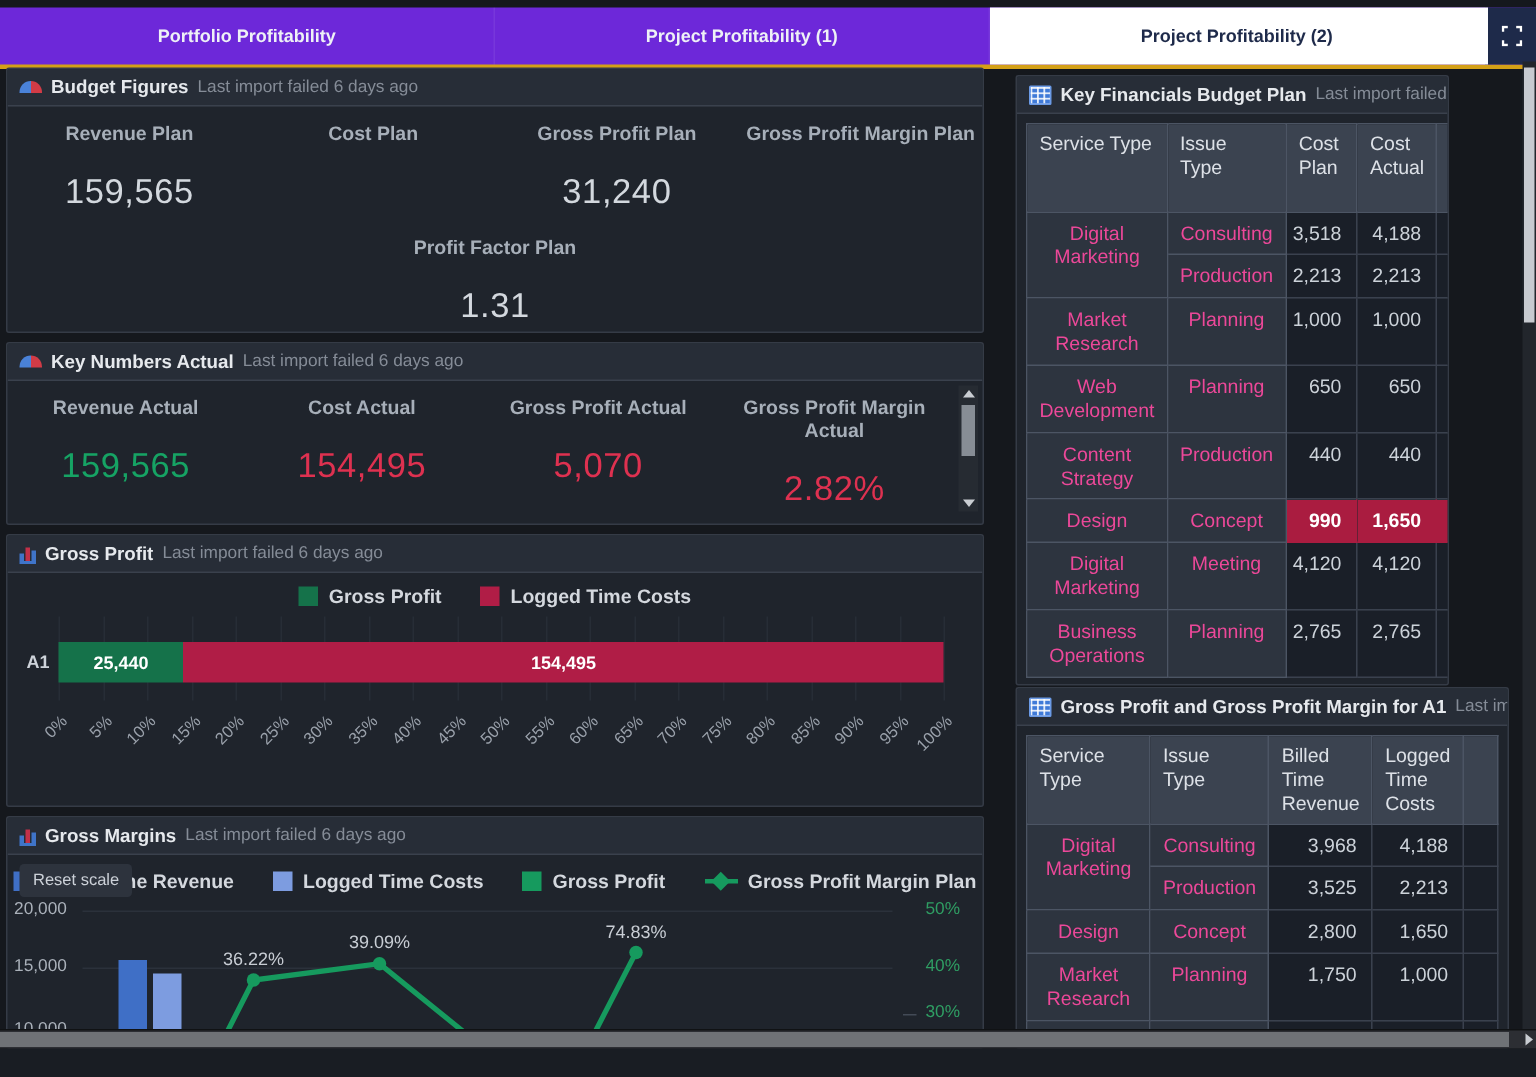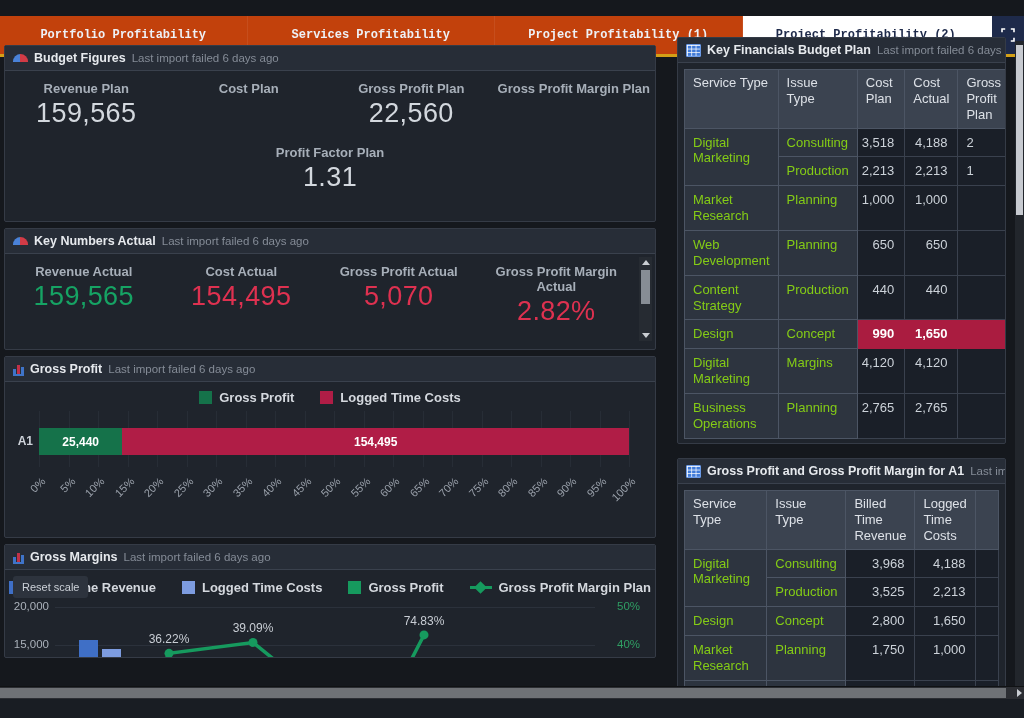--- a/index.html
+++ b/index.html
@@ -1,21 +1,21 @@
 <!DOCTYPE html>
 <html><head>
 <meta charset="utf-8">
 <style>
   html,body{margin:0;padding:0;background:#0e1013;}
   .screen{position:relative;width:1024px;height:718px;background:#15181d;overflow:hidden;
           font-family:"Liberation Sans","DejaVu Sans",sans-serif;-webkit-font-smoothing:antialiased;}
 
   
-  .tabbar{position:absolute;left:0;top:16px;width:1024px;height:41px;box-sizing:border-box;
-          background:#c2410c;border-bottom:3px solid #d4a017;display:flex;font-family:Liberation Mono, monospace;}
+  .tabbar{position:absolute;left:0;top:5px;width:1024px;height:41px;box-sizing:border-box;
+          background:#6d28d9;border-bottom:3px solid #d4a017;display:flex;}
   #tabs{flex:1;display:flex;}
   .tab{flex:1;display:flex;align-items:center;justify-content:center;color:#eef1f6;
        font-size:12px;font-weight:700;border-right:1px solid rgba(255,255,255,.07);cursor:pointer;}
   .tab.active{background:#ffffff;color:#1e2a4a;}
   .fsbtn{width:34px;background:#1e2a4a;border:none;margin:0;display:flex;align-items:center;
          justify-content:center;cursor:pointer;border-left:2px solid #ffffff;}
 
   
   .panel{position:absolute;background:#1f242c;border:1px solid #353b46;border-radius:2px;
          box-sizing:border-box;overflow:hidden;}
@@ -37,21 +37,21 @@
            background-image:linear-gradient(rgba(255,255,255,.85) 1px,transparent 1px),
                             linear-gradient(90deg,rgba(255,255,255,.85) 1px,transparent 1px);
            background-size:4.3px 3.6px;}
 
   
   .kpis{display:flex;margin-top:10px;}
   .kpis.single{justify-content:center;margin-top:16px;}
   .kpi{flex:1;text-align:center;}
   .kpis.single .kpi{flex:0 0 42%;}
   .kpi-label{font-size:13px;font-weight:700;color:#a7afb9;}
-  .kpi-value{font-size:27px;color:#d3d8de;margin-top:2px;letter-spacing:.4px;}
+  .kpi-value{font-size:23px;color:#d3d8de;margin-top:18px;letter-spacing:.4px;}
 
   
   .tu{width:0;height:0;border-left:4px solid transparent;border-right:4px solid transparent;border-bottom:5px solid #c9cdd2;}
   .td{width:0;height:0;border-left:4px solid transparent;border-right:4px solid transparent;border-top:5px solid #c9cdd2;}
   .tr{width:0;height:0;border-top:4px solid transparent;border-bottom:4px solid transparent;border-left:5px solid #c9cdd2;}
 
   
   .vsb{position:absolute;right:3px;top:28px;bottom:8px;width:13px;background:#262b32;}
   .vsb .aup{position:absolute;top:3px;left:2.5px;}
   .vsb .adn{position:absolute;bottom:3px;left:2.5px;}
@@ -73,34 +73,34 @@
   #gp-ticks{position:absolute;left:22px;right:14px;top:68px;height:44px;}
   .gp-tick{position:absolute;top:0;width:38px;text-align:right;font-size:11px;color:#9aa1ab;
            transform:rotate(-45deg);transform-origin:100% 0;}
 
   
   .gm-controls{position:relative;height:26px;margin-top:5px;}
   #gm-reset{position:absolute;left:8px;top:1px;background:#2d333d;border:none;border-radius:3px;
             color:#ccd1d8;font-size:11px;padding:5px 9px;cursor:pointer;}
   .gm-legend{margin-top:0;padding-top:5px;}
   .gm-chart{position:absolute;left:0;right:0;top:55px;bottom:0;overflow:hidden;}
-  .yl{position:absolute;left:0;width:44px;text-align:right;font-size:11.5px;color:#aab1ba;}
+  .yl{position:absolute;left:0;width:44px;text-align:center;font-size:11.5px;color:#aab1ba;}
   .yr{position:absolute;right:2px;width:36px;text-align:left;font-size:11.5px;}
   .hline{position:absolute;left:50px;right:60px;height:1px;background:#2b313b;}
   .dash{position:absolute;right:44px;width:9px;height:1px;background:#434a56;}
   .gm-bar{position:absolute;width:19px;}
   .pt-label{position:absolute;width:64px;text-align:center;font-size:12px;color:#c8cdd4;}
   .gm-svg{position:absolute;left:0;top:0;}
 
   
   .dtable{border-collapse:collapse;table-layout:fixed;margin:6px;font-size:13px;line-height:1.22;}
   .dtable th{background:#3b4350;color:#dde1e7;font-weight:400;text-align:left;vertical-align:top;
              padding:5px 8px;border:1px solid #4c5564;overflow:hidden;}
-  .dtable td.lbl{background:#2d343f;color:#84cc16;vertical-align:top;padding:6px 8px;
-                 border:1px solid #4c5564;overflow:hidden;}
+  .dtable td.lbl{background:#2d343f;color:#ec4899;vertical-align:top;padding:6px 8px;
+                 border:1px solid #4c5564;overflow:hidden;text-align:center;}
   .dtable td.num{background:#1a1f28;color:#ccd2d9;text-align:right;vertical-align:top;
                  padding:6px 10px 6px 4px;border:1px solid #3a414e;white-space:nowrap;overflow:hidden;}
   .dtable td.num.cut{text-align:left;padding-left:8px;}
   .dtable td.num.alert{background:#aa1c40;color:#ffffff;font-weight:700;border-color:#aa1c40;}
   .dtable tr.partial td{padding:2px 8px;height:10px;}
 
   
   #vscroll{position:absolute;right:0;top:41px;width:9px;height:645px;background:#22262c;z-index:60;}
   #vscroll .thumb{position:absolute;left:1px;top:4px;width:7px;height:170px;background:#c7cad0;}
   #hscroll{position:absolute;left:0;top:686px;width:1024px;height:13px;background:#2c2e33;
@@ -110,21 +110,20 @@
   .footer{position:absolute;left:0;top:699px;width:1024px;height:19px;background:#191d23;z-index:71;}
 </style>
 </head>
 <body>
 
 <div class="screen">
 
   <header class="tabbar">
     <nav id="tabs">
         <div class="tab">Portfolio Profitability</div>
-        <div class="tab">Services Profitability</div>
         <div class="tab">Project Profitability (1)</div>
         <div class="tab active">Project Profitability (2)</div>
       </nav>
     <button class="fsbtn">
       <span style="display:flex;">
         <svg width="14" height="14" viewBox="0 0 14 14">
             <path d="M1 4.2V1h3.2M9.8 1H13v3.2M13 9.8V13H9.8M4.2 13H1V9.8" fill="none" stroke="#ffffff" stroke-width="1.6"></path>
           </svg>
       </span>
     </button>
@@ -139,21 +138,21 @@
     <div class="kpis" id="bf-kpis">
         <div class="kpi">
           <div class="kpi-label">Revenue Plan</div>
           <div class="kpi-value">159,565</div>
         </div>
         <div class="kpi">
           <div class="kpi-label">Cost Plan</div>
         </div>
         <div class="kpi">
           <div class="kpi-label">Gross Profit Plan</div>
-          <div class="kpi-value">22,560</div>
+          <div class="kpi-value">31,240</div>
         </div>
         <div class="kpi">
           <div class="kpi-label">Gross Profit Margin Plan</div>
         </div>
       </div>
     <div class="kpis single" id="bf-kpis2">
         <div class="kpi">
           <div class="kpi-label">Profit Factor Plan</div>
           <div class="kpi-value">1.31</div>
         </div>
@@ -259,21 +258,21 @@
           <span class="gp-tick" style="left: calc(75% - 38px);">75%</span>
           <span class="gp-tick" style="left: calc(80% - 38px);">80%</span>
           <span class="gp-tick" style="left: calc(85% - 38px);">85%</span>
           <span class="gp-tick" style="left: calc(90% - 38px);">90%</span>
           <span class="gp-tick" style="left: calc(95% - 38px);">95%</span>
           <span class="gp-tick" style="left: calc(100% - 38px);">100%</span>
         </div>
     </div>
   </section>
 
-  <section class="panel" style="left:4px;top:544px;width:652px;height:114px">
+  <section class="panel" style="left:4px;top:544px;width:652px;height:155px">
     <div class="phead">
       <span class="baricon">
           <span class="b1"></span>
           <span class="b2"></span>
           <span class="b3"></span>
         </span>
       <span class="ptitle">Gross Margins</span>
       <span class="pstatus">Last import failed 6 days ago</span>
     </div>
     <div class="gm-controls">
@@ -316,21 +315,21 @@
           <circle cx="164" cy="53.364000000000004" r="4.5" fill="#169a5e"></circle>
           <circle cx="248" cy="42.457999999999984" r="4.5" fill="#169a5e"></circle>
           <circle cx="419" cy="34.934" r="4.5" fill="#169a5e"></circle>
         </svg>
         <span class="pt-label" style="left: 132px; top: 32.364px;">36.22%</span>
         <span class="pt-label" style="left: 216px; top: 21.458px;">39.09%</span>
         <span class="pt-label" style="left: 387px; top: 13.934px;">74.83%</span>
       </div>
   </section>
 
-  <section class="panel" style="left:677px;top:37px;width:329px;height:407px">
+  <section class="panel" style="left:677px;top:50px;width:289px;height:407px">
     <div class="phead">
       <span class="tblicon"></span>
       <span class="ptitle">Key Financials Budget Plan</span>
       <span class="pstatus">Last import failed 6 days ago</span>
     </div>
     <div id="kf-table">
         <table class="dtable">
           <colgroup>
             <col style="width: 95px;">
             <col style="width: 84px;">
@@ -384,21 +383,21 @@
             </tr>
             <tr class="trow">
               <td class="lbl svc">Design</td>
               <td class="lbl iss">Concept</td>
               <td class="num alert">990</td>
               <td class="num alert">1,650</td>
               <td class="num alert cut"></td>
             </tr>
             <tr class="trow">
               <td class="lbl svc">Digital Marketing</td>
-              <td class="lbl iss">Margins</td>
+              <td class="lbl iss">Meeting</td>
               <td class="num">4,120</td>
               <td class="num">4,120</td>
               <td class="num cut"></td>
             </tr>
             <tr class="trow">
               <td class="lbl svc">Business Operations</td>
               <td class="lbl iss">Planning</td>
               <td class="num">2,765</td>
               <td class="num">2,765</td>
               <td class="num cut"></td>

